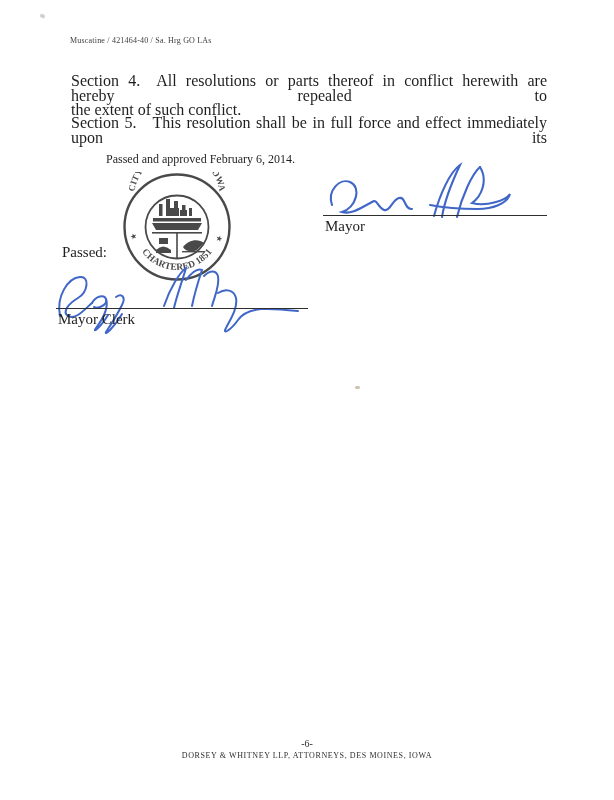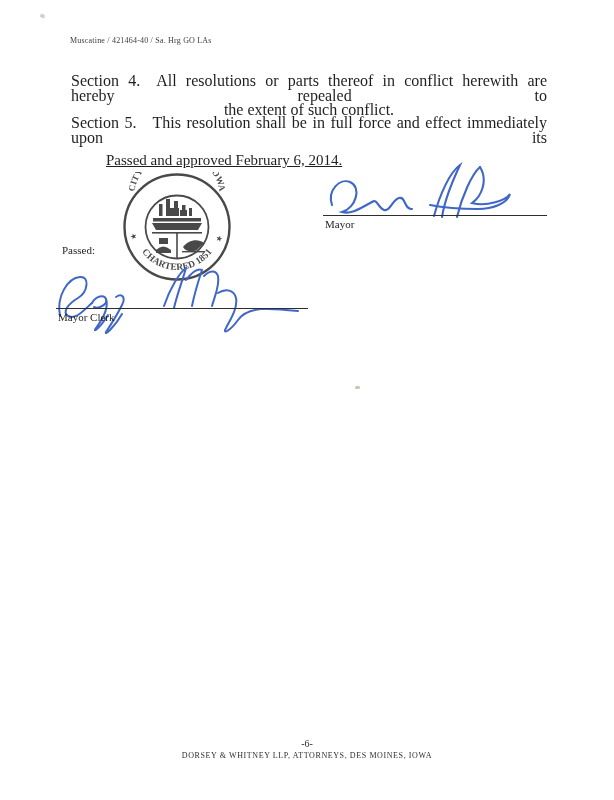--- a/index.html
+++ b/index.html
@@ -15,27 +15,27 @@
   .header-ref{
     left:70px;top:36px;
     font-size:8px;letter-spacing:.2px;color:#3c3c3c;
   }
   .para{
     left:71px;width:476px;
     font-size:16px;line-height:14.5px;
     text-align:justify;
   }
   .para .line1{text-align:justify;text-align-last:justify;}
-  .para .line2{text-align:center;}
+  .para .line2{text-align:left;}
   .tab-gap{display:inline-block;width:16px;}
   .passed-line{
     left:71px;top:152px;width:476px;
-    font-size:15px;padding-left:35px;box-sizing:border-box;text-decoration:underline;
+    font-size:12px;padding-left:35px;box-sizing:border-box;
   }
-  .sig-label{font-size:11px;}
+  .sig-label{font-size:15px;}
   .sig-line{border-top:1.2px solid #2e2e2e;height:0;}
   .seal-wrap{left:122px;top:172px;width:110px;height:110px;opacity:.92;color:var(--seal-ink,#3a3a3a);}
   .sig-svg{color:var(--ink-blue,#3f62c5);}
   .footer-pg{
     left:0;top:738px;width:614px;text-align:center;
     font-size:10px;color:#2b2b2b;
   }
   .footer-firm{
     left:0;top:751px;width:614px;text-align:center;
     font-size:8px;letter-spacing:.6px;color:#2e2e2e;

